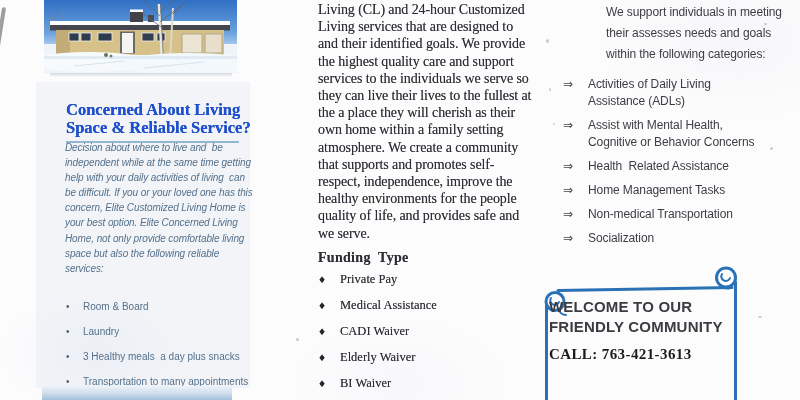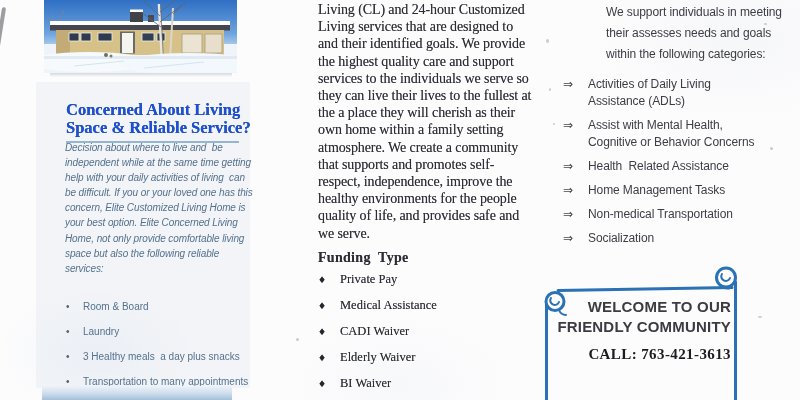--- a/index.html
+++ b/index.html
@@ -47,21 +47,21 @@
   .rc-intro{position:absolute;left:562px;top:2px;color:#3d3d44;font-size:12px;
     line-height:21px;letter-spacing:-.1px;margin-left:44px;}
   .rc-list{position:absolute;left:563px;top:76px;margin:0;padding:0;list-style:none;
     color:#3d3d44;font-size:12px;letter-spacing:-.1px;}
   .rc-list li{display:flex;align-items:flex-start;line-height:17px;margin-bottom:7px;}
   .rc-list .arrow{width:25px;font-family:"DejaVu Sans",sans-serif;font-size:12px;color:#44444b;}
   .rc-list .item-lines div{white-space:pre;}
   
   .banner{position:absolute;left:537px;top:258px;width:210px;height:142px;}
   .banner svg{display:block;width:100%;height:100%;}
-  .banner-text{position:absolute;left:549px;top:297px;width:182px;text-align:right;}
+  .banner-text{position:absolute;left:549px;top:297px;width:182px;text-align:left;}
   .banner-line{font-size:15px;font-weight:bold;color:#3b3b41;line-height:20px;
     letter-spacing:.2px;white-space:pre;}
   .banner-call{margin-top:9px;font-family:"Liberation Serif",serif;font-size:15px;
     font-weight:bold;color:#1c1c20;letter-spacing:.4px;white-space:pre;}
   
   .edge-mark{position:absolute;left:-1px;top:7px;width:4px;height:40px;background:#6a6a72;
     opacity:.65;transform:rotate(9deg);border-radius:2px;}
   .speck{position:absolute;border-radius:50%;background:rgba(118,124,136,.38);}
 </style>
 </head>

